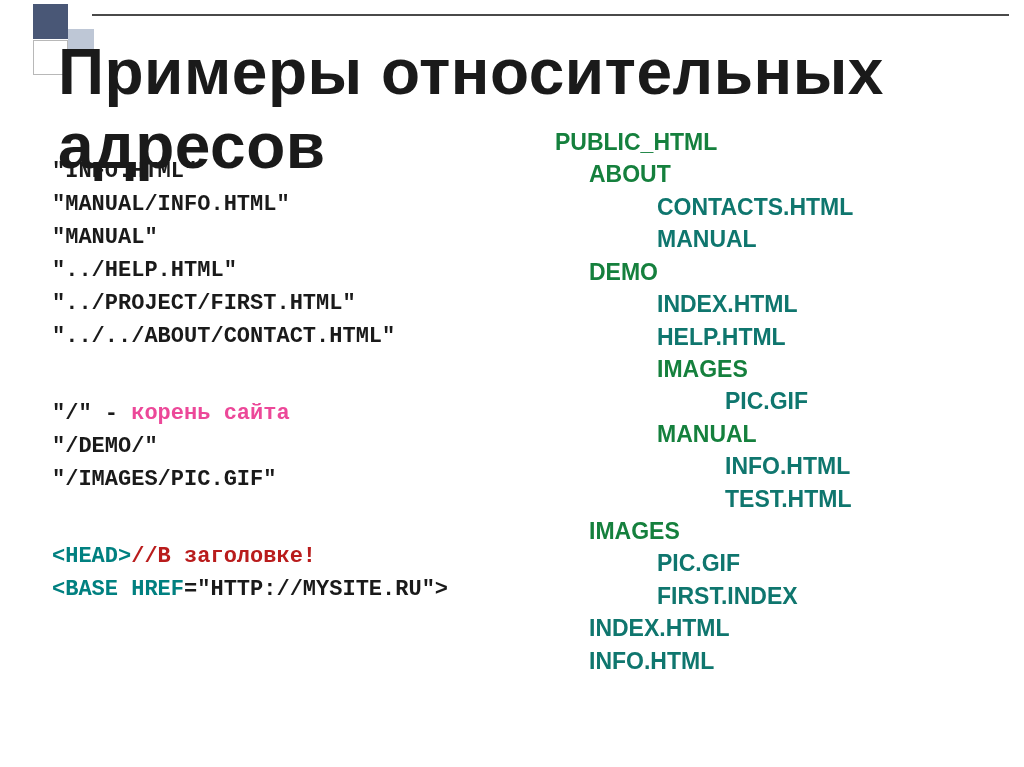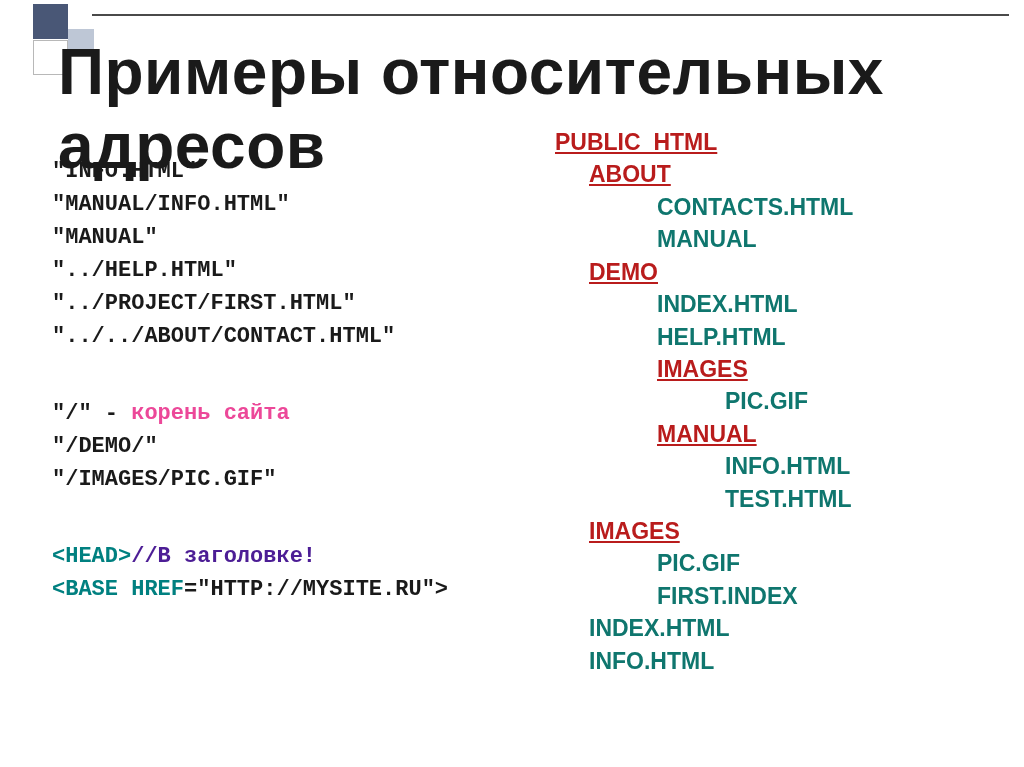--- a/index.html
+++ b/index.html
@@ -45,32 +45,32 @@
     left: 52px;
     font-family: "Courier New", monospace;
     font-size: 22px;
     font-weight: bold;
     color: #1a1a1a;
     line-height: 1.5;
   }
   .left-col .block { margin-bottom: 44px; }
   .left-col .block:last-child { margin-bottom: 0; }
   .red { color: #ec4899; }
-  .green { color: #4c1d95; }
+  .green { color: #b91c1c; }
   .teal { color: #008080; }
   .right-col {
     position: absolute;
     top: 126px;
     left: 555px;
     font-family: Arial, sans-serif;
     font-size: 23px;
     font-weight: bold;
     line-height: 1.41;
   }
-  .folder { color: #b91c1c; text-decoration: underline; }
+  .folder { color: #15803d; }
   .file { color: #0f766e; }
   .lvl0 { padding-left: 0; }
   .lvl1 { padding-left: 34px; }
   .lvl2 { padding-left: 102px; }
   .lvl3 { padding-left: 170px; }
   .right-col .row { white-space: nowrap; }
 </style>
 </head>
 <body>
 

